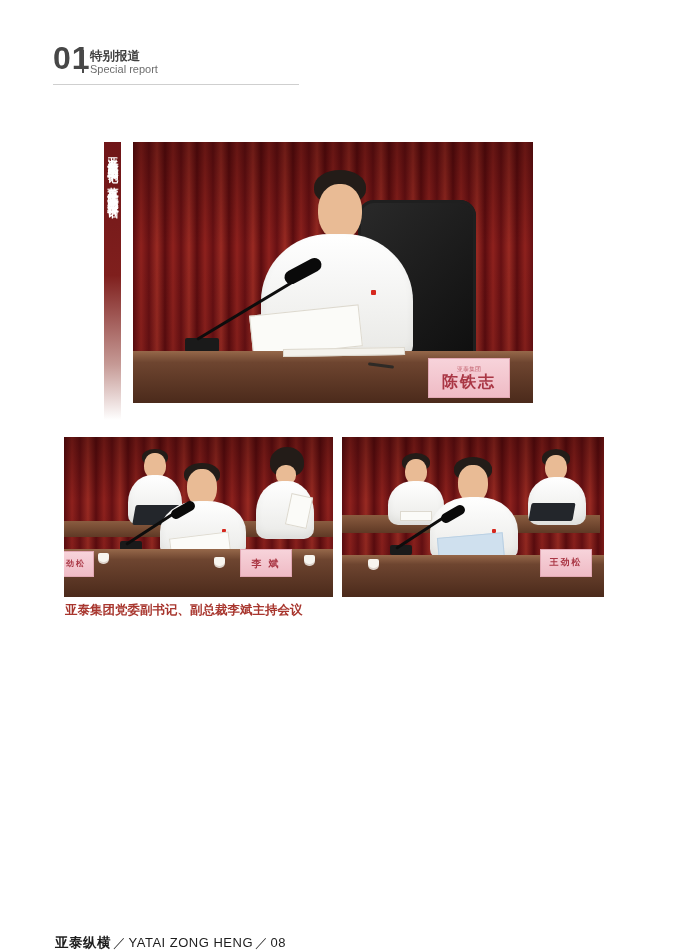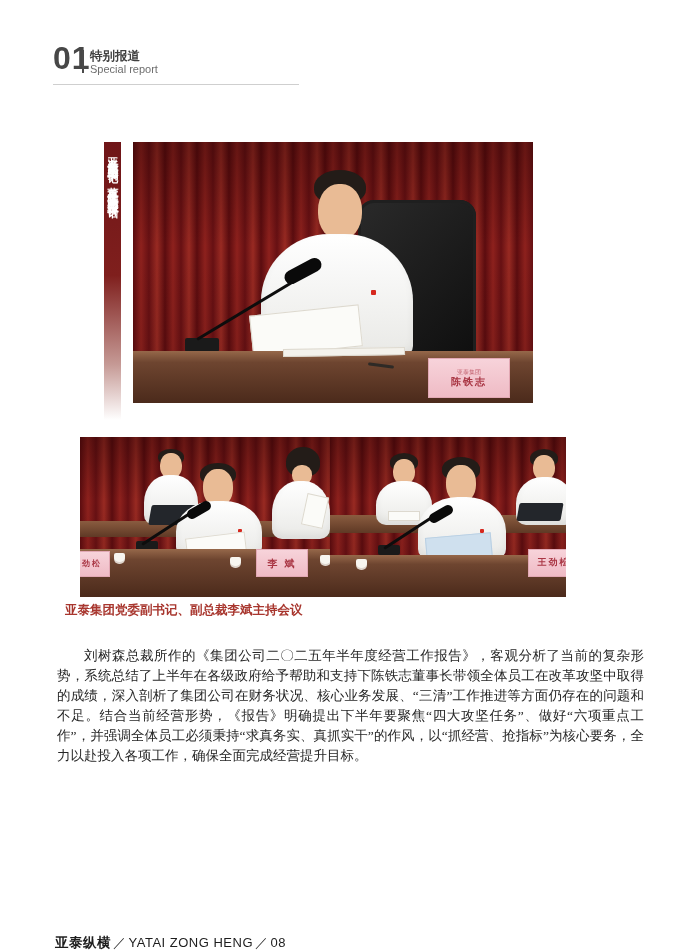--- a/index.html
+++ b/index.html
@@ -87,25 +87,25 @@
     <div class="pin" style="left:238px; top:148px;"></div>
     <div class="paper" style="left:118px; top:168px; width:108px; height:40px; transform:rotate(-6deg);"></div>
     <div class="mic-base" style="left:52px; top:196px; width:34px; height:14px;"></div>
     <div class="mic-arm" style="left:64px; top:196px; width:118px; transform:rotate(-31deg);"></div>
     <div class="mic-head" style="left:150px; top:122px; width:40px; height:14px; transform:rotate(-28deg);"></div>
     <div class="desk" style="height:52px;"></div>
     <div class="paper" style="left:150px; top:206px; width:120px; height:6px; transform:rotate(-1deg); background:#f4f2ec;"></div>
     <div class="penline" style="left:235px; top:222px; width:26px; transform:rotate(8deg);"></div>
     <div class="plate" style="left:295px; top:216px; width:80px; height:38px;">
       <span class="brand">亚泰集团</span>
-      <span class="pname" style="font-size:10px;">陈铁志</span>
+      <span class="pname" style="font-size:16px;">陈铁志</span>
     </div>
   </div>
 
-  <div class="photo" style="left:64px; top:437px; width:269px; height:160px;margin-left:16px;">
+  <div class="photo" style="left:64px; top:437px; width:269px; height:160px;">
     <div class="curtain"></div>
     <div class="backdesk" style="left:0; top:84px; width:269px; height:16px;"></div>
     <div class="hair" style="left:78px; top:12px; width:26px; height:16px;"></div>
     <div class="face" style="left:80px; top:16px; width:22px; height:26px;"></div>
     <div class="shirt" style="left:64px; top:38px; width:54px; height:50px;"></div>
     <div class="laptop" style="left:70px; top:68px; width:44px; height:20px;"></div>
     <div class="cup" style="left:122px; top:74px;"></div>
     <div class="hair" style="left:206px; top:10px; width:34px; height:30px;"></div>
     <div class="face" style="left:212px; top:28px; width:20px; height:20px;"></div>
     <div class="shirt" style="left:192px; top:44px; width:58px; height:58px;"></div>
@@ -123,21 +123,21 @@
       <span class="pname" style="font-size:8px;">劲松</span>
     </div>
     <div class="cup" style="left:34px; top:116px;"></div>
     <div class="cup" style="left:150px; top:120px;"></div>
     <div class="cup" style="left:240px; top:118px;"></div>
     <div class="plate" style="left:176px; top:112px; width:50px; height:26px;">
       <span class="pname" style="font-size:10px;">李 斌</span>
     </div>
   </div>
 
-  <div class="photo" style="left:330px; top:437px; width:236px; height:160px;">
+  <div class="photo" style="left:342px; top:437px; width:236px; height:160px;padding-left:26px;">
     <div class="curtain"></div>
     <div class="backdesk" style="left:0; top:78px; width:258px; height:18px;"></div>
     <div class="hair" style="left:60px; top:16px; width:28px; height:18px;"></div>
     <div class="face" style="left:63px; top:22px; width:22px; height:26px;"></div>
     <div class="shirt" style="left:46px; top:44px; width:56px; height:44px;"></div>
     <div class="paper" style="left:58px; top:74px; width:30px; height:8px;"></div>
     <div class="hair" style="left:200px; top:12px; width:28px; height:18px;"></div>
     <div class="face" style="left:203px; top:18px; width:22px; height:26px;"></div>
     <div class="shirt" style="left:186px; top:40px; width:58px; height:48px;"></div>
     <div class="laptop" style="left:188px; top:66px; width:44px; height:18px;"></div>
@@ -153,20 +153,19 @@
     <div class="cup" style="left:26px; top:122px;"></div>
     <div class="cup" style="left:232px; top:124px;"></div>
     <div class="plate" style="left:198px; top:112px; width:50px; height:26px;">
       <span class="pname" style="font-size:9px;">王劲松</span>
     </div>
   </div>
 
   <div class="caption" style="left:65px;">亚泰集团党委副书记、副总裁李斌主持会议</div>
 
   <div class="body-text">
-    <p>刘树森总裁所作的《集团公司二〇二五年半年度经营工作报告》，客观分析了当前的复杂形势，系统总结了上半年在各级政府给予帮助和支持下陈铁志董事长带领全体员工在改革攻坚中取得的成绩，深入剖析了集团公司在财务状况、核心业务发展、“三清”工作推进等方面仍存在的问题和不足。结合当前经营形势，《报告》明确提出下半年要聚焦“四大攻坚任务”、做好“六项重点工作”，并强调全体员工必须秉持“求真务实、真抓实干”的作风，以“抓经营、抢指标”为核心要务，全力以赴投入各项工作，确保全面完成经营提升目标。</p>
   </div>
 
   <div class="footer">
     <span class="cn">亚泰纵横</span><span class="sep">／</span><span>YATAI ZONG HENG</span><span class="sep">／</span><span>08</span>
   </div>
 
 </div>
 
 </body></html>

